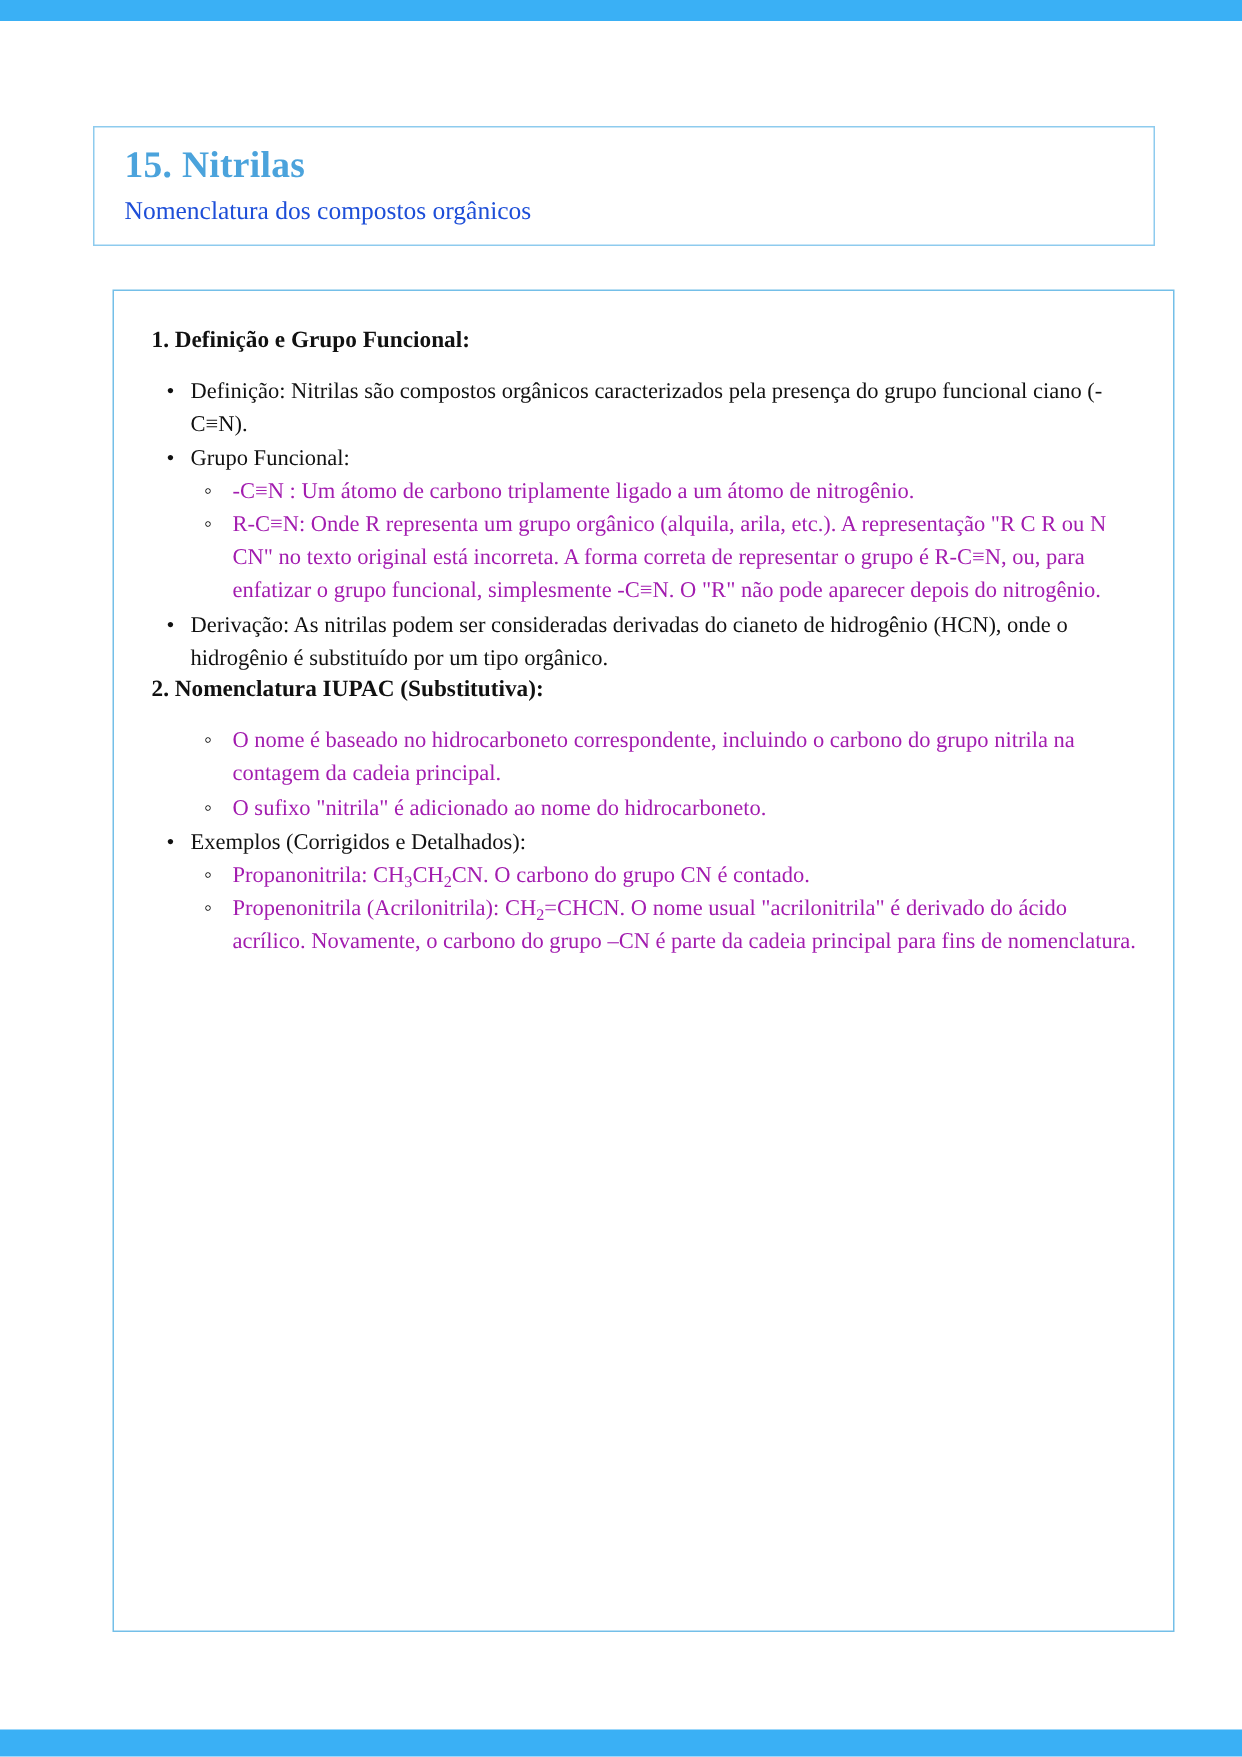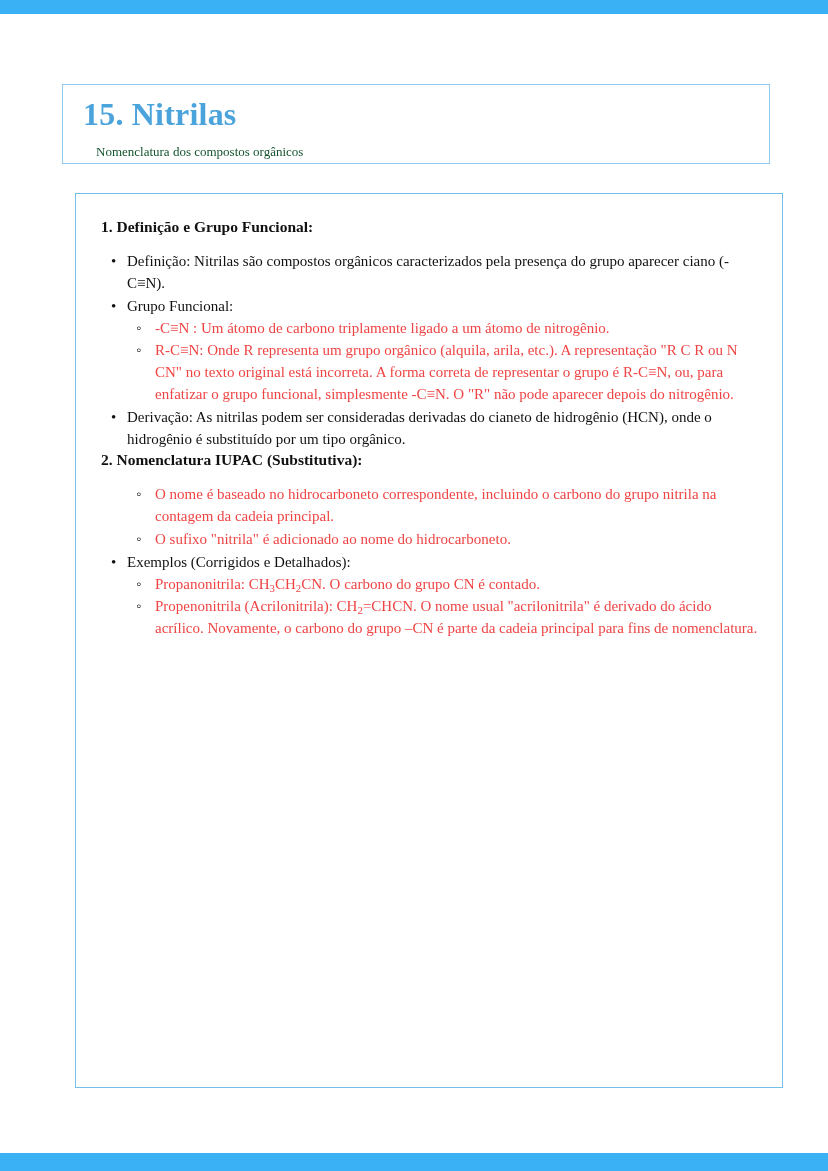--- a/index.html
+++ b/index.html
@@ -40,31 +40,31 @@
     top: 84px;
     width: 708px;
     height: 80px;
     box-sizing: border-box;
     border: 1px solid #8ecbee;
     background: #ffffff;
     padding: 12px 20px 0 20px;
   }
   .doc-title {
     color: #4ba3dc;
-    font-size: 32px;
+    font-size: 25px;
     font-weight: bold;
     line-height: 1.1;
     margin: 0 0 6px 0;
     letter-spacing: 0.2px;
   }
   .doc-subtitle {
-    color: #14532d;
-    font-size: 13px;
+    color: #1d4ed8;
+    font-size: 17px;
     line-height: 1.15;
-    margin: 13px;
+    margin: 0;
   }
   .content-box {
     position: absolute;
     left: 75px;
     top: 193px;
     width: 708px;
     height: 895px;
     box-sizing: border-box;
     border: 1px solid #74bfe8;
     background: #ffffff;
@@ -106,21 +106,21 @@
     list-style: none;
     margin: 0;
     padding: 0;
   }
   ul.lvl2 > li {
     position: relative;
     padding-left: 28px;
     margin-bottom: 0;
     font-size: 15px;
     line-height: 1.47;
-    color: #ef4444;
+    color: #a21caf;
   }
   ul.lvl2 > li > .txt::before {
     content: "\25E6";
     position: absolute;
     left: 9px;
     top: 0;
     font-size: 15px;
     line-height: 1.47;
     color: #111111;
   }
@@ -143,21 +143,21 @@
   <div class="header-box">
     <div class="doc-title">15. Nitrilas</div>
     <div class="doc-subtitle">Nomenclatura dos compostos orgânicos</div>
   </div>
 
   <div class="content-box">
     <div id="sections-root">
         <div class="section-heading">1. Definição e Grupo Funcional:</div>
         <ul class="lvl1">
           <li>
-            <span class="txt">Definição: Nitrilas são compostos orgânicos caracterizados pela presença do grupo aparecer ciano (-C≡N).</span>
+            <span class="txt">Definição: Nitrilas são compostos orgânicos caracterizados pela presença do grupo funcional ciano (-C≡N).</span>
           </li>
           <li>
             <span class="txt">Grupo Funcional:</span>
             <ul class="lvl2">
               <li>
                 <span class="txt">-C≡N : Um átomo de carbono triplamente ligado a um átomo de nitrogênio.</span>
               </li>
               <li>
                 <span class="txt">R-C≡N: Onde R representa um grupo orgânico (alquila, arila, etc.). A representação "R C R ou N CN" no texto original está incorreta. A forma correta de representar o grupo é R-C≡N, ou, para enfatizar o grupo funcional, simplesmente -C≡N. O "R" não pode aparecer depois do nitrogênio.</span>
               </li>

